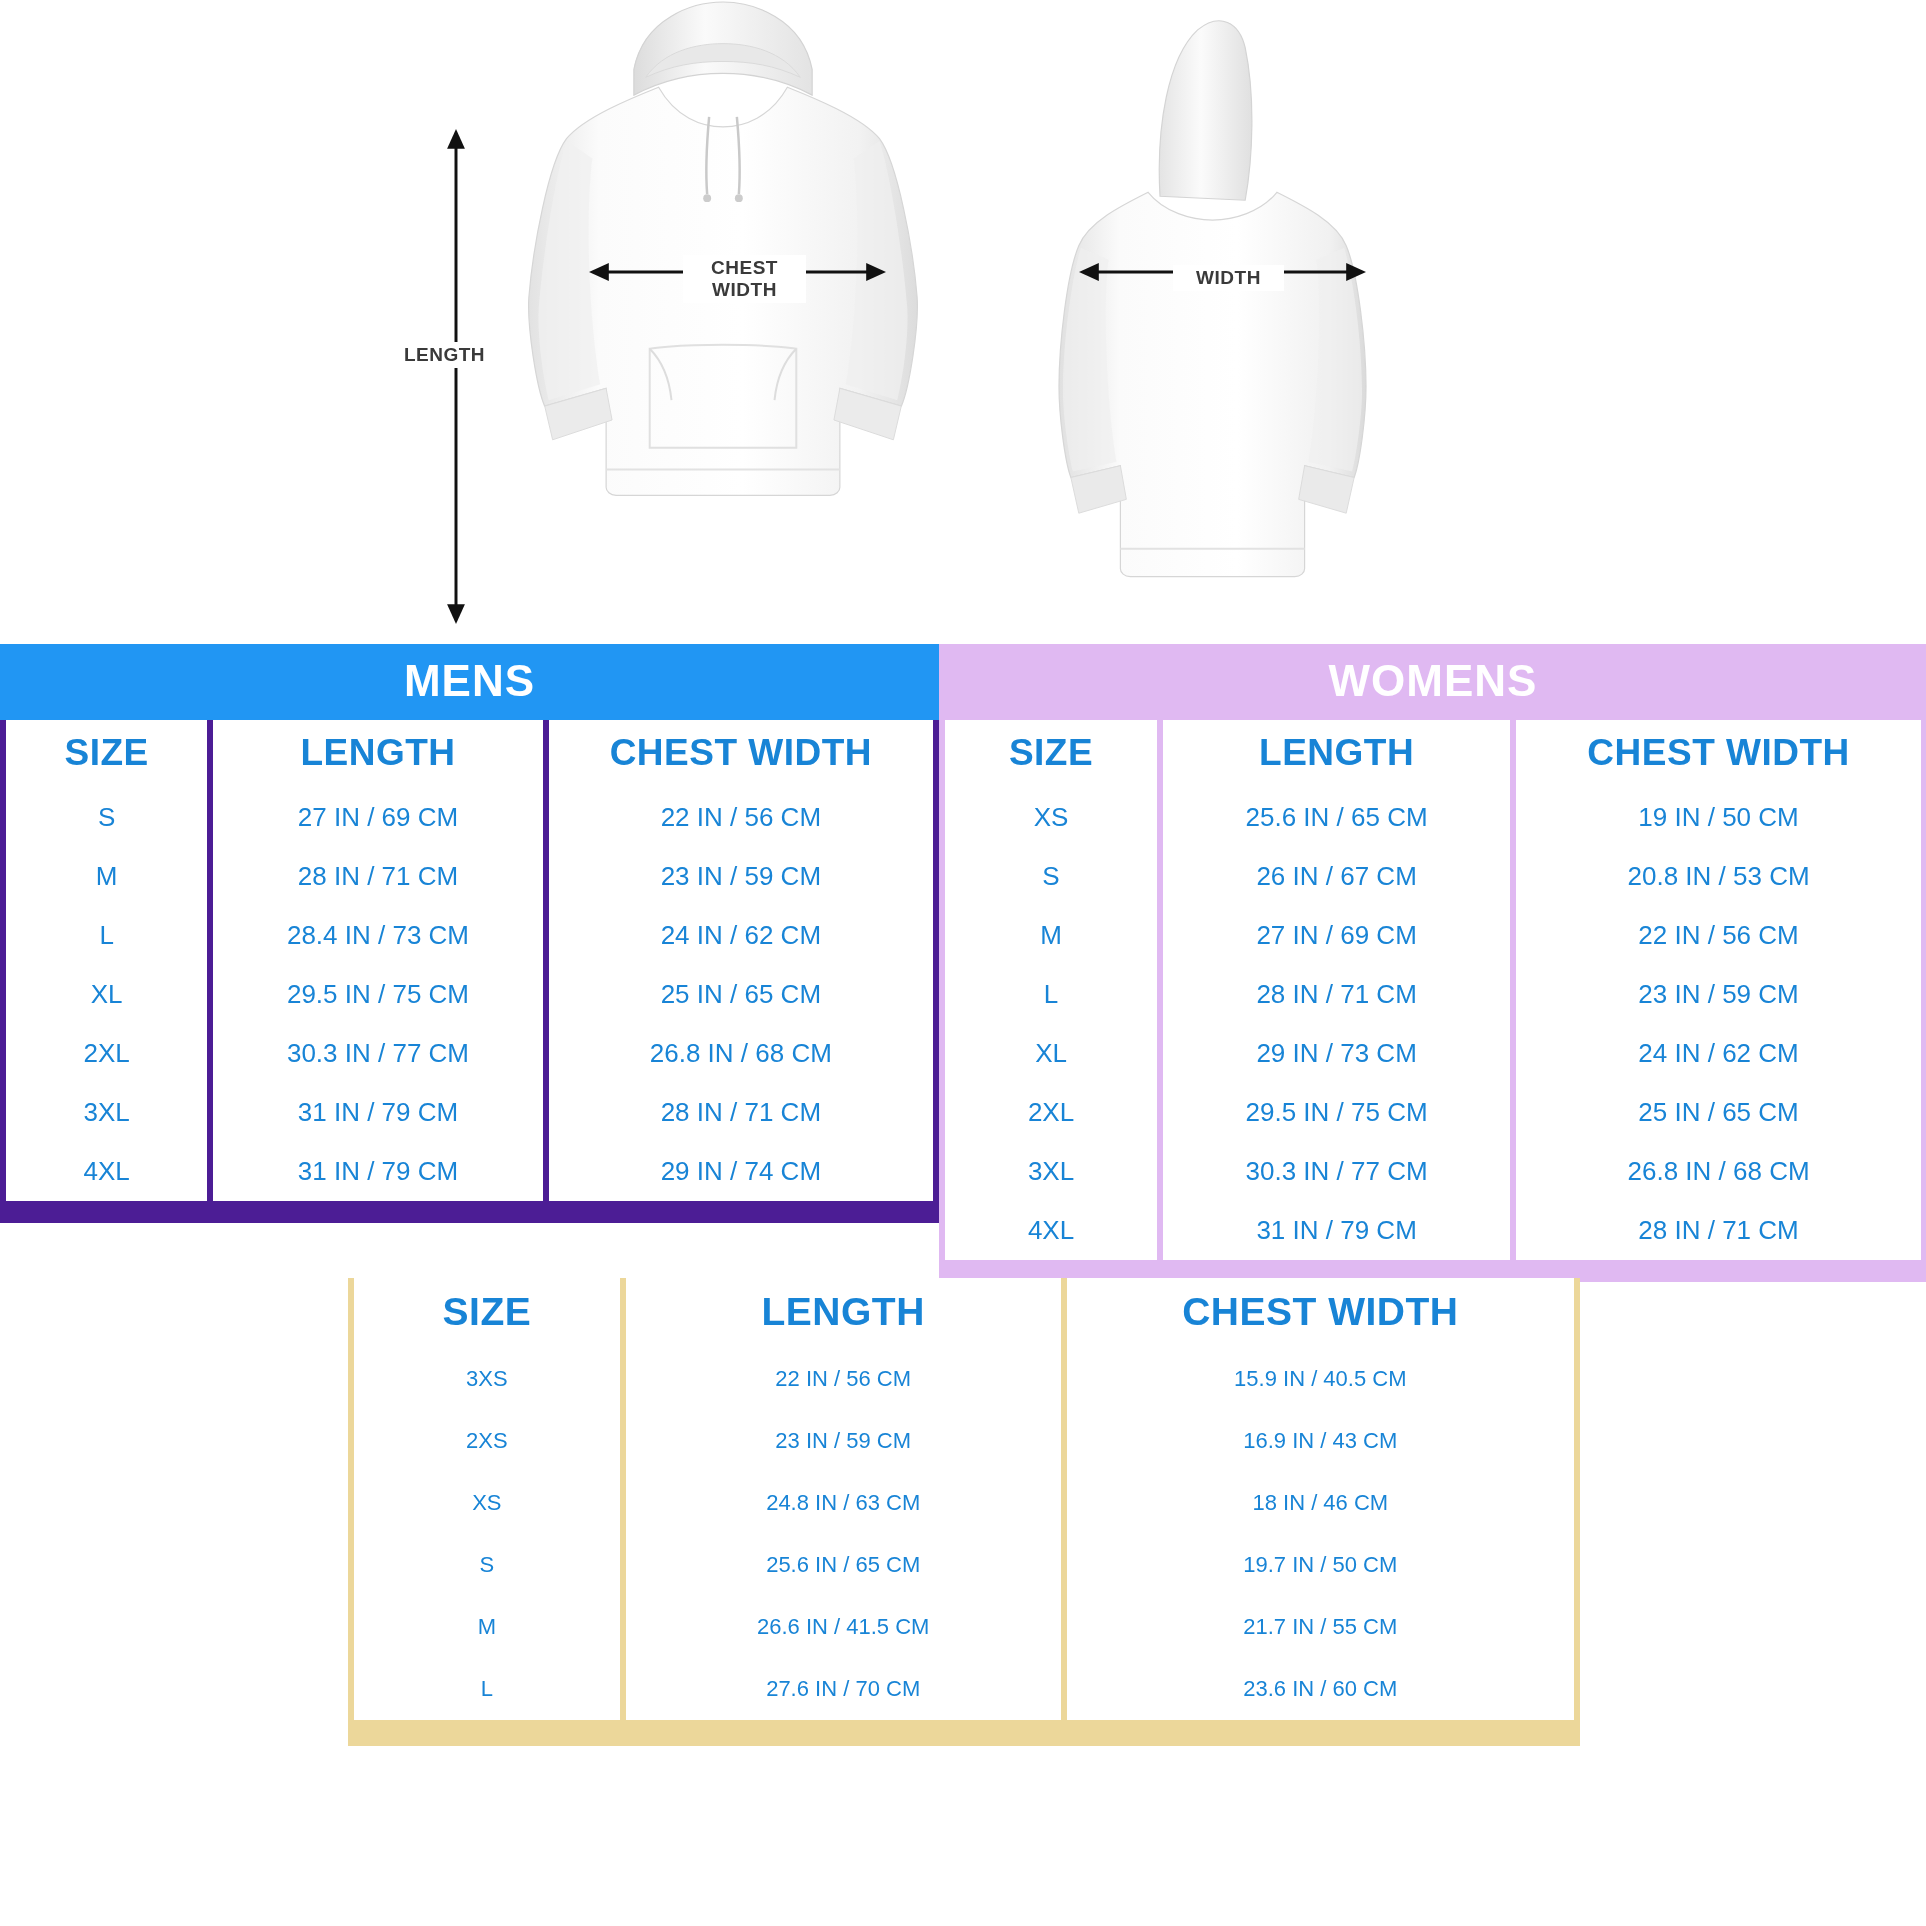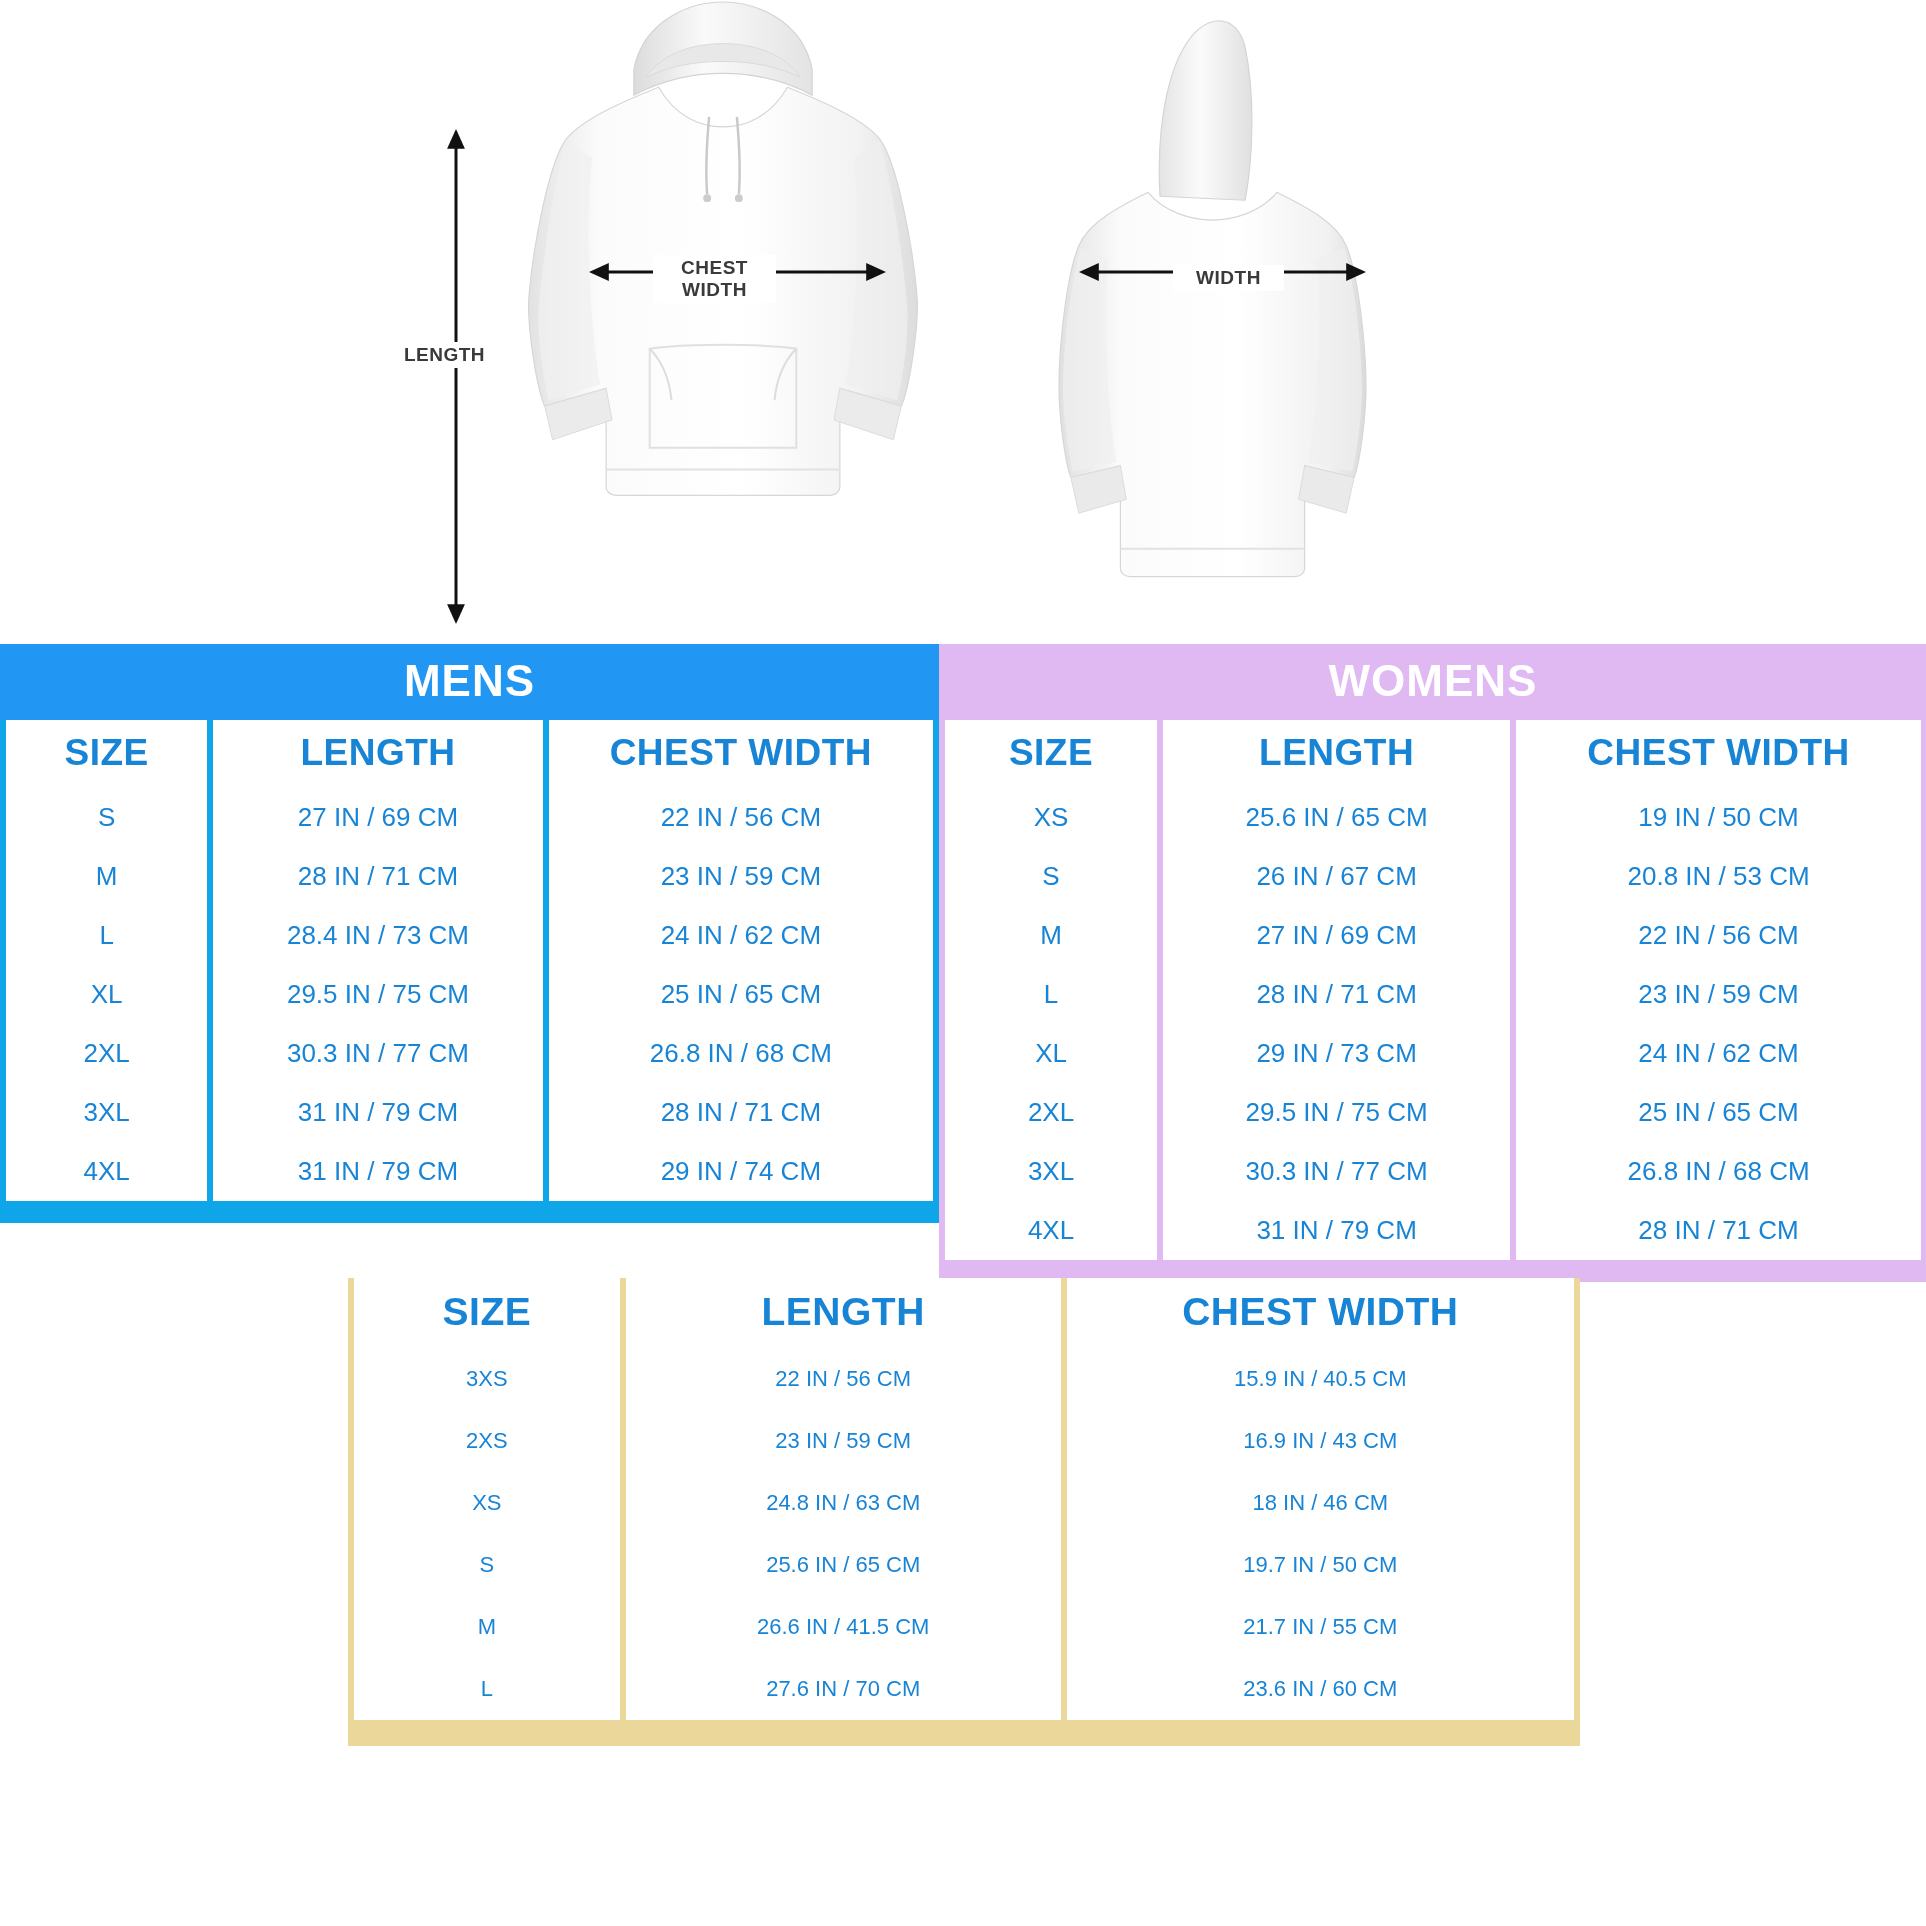--- a/index.html
+++ b/index.html
@@ -75,21 +75,21 @@
   }
   table.size-table td {
     font-size: 26px;
     color: #1884d6;
     text-align: center;
     padding: 14px 4px;
     white-space: nowrap;
   }
 
   
-  #mens-panel { background: #0ea5e9; }
+  #mens-panel { background: #4c1d95; }
   #mens-panel .panel-title { background: #2196f3; }
   #mens-panel table.size-table th,
   #mens-panel table.size-table td { background: #ffffff; }
 
   
   #womens-panel { background: #e0b9f2; }
   #womens-panel .panel-title { background: #e0b9f2; }
   #womens-panel table.size-table th,
   #womens-panel table.size-table td { background: #ffffff; }
 
@@ -201,21 +201,21 @@
     <polygon points="20,0 11,20 29,20" fill="#111"></polygon>
     <polygon points="20,500 11,480 29,480" fill="#111"></polygon>
   </svg>
   <div class="dim-label" style="left:391px; top:342px; width:95px;">LENGTH</div>
 
   <svg class="arrow" style="position:absolute; left:589px; top:255px;" width="297" height="34" xmlns="http://www.w3.org/2000/svg" viewBox="0 0 300 34">
     <line x1="14" y1="17" x2="286" y2="17" stroke="#111" stroke-width="3"></line>
     <polygon points="0,17 20,8 20,26" fill="#111"></polygon>
     <polygon points="300,17 280,8 280,26" fill="#111"></polygon>
   </svg>
-  <div class="dim-label" style="left:653px; top:255px; width:111px;">
+  <div class="dim-label" style="left:683px; top:255px; width:111px;">
     <span>CHEST</span><br>
     <span>WIDTH</span>
   </div>
 
   <svg class="arrow" style="position:absolute; left:1079px; top:255px;" width="287" height="34" xmlns="http://www.w3.org/2000/svg" viewBox="0 0 290 34">
     <line x1="14" y1="17" x2="276" y2="17" stroke="#111" stroke-width="3"></line>
     <polygon points="0,17 20,8 20,26" fill="#111"></polygon>
     <polygon points="290,17 270,8 270,26" fill="#111"></polygon>
   </svg>
   <div class="dim-label" style="left:1173px; top:265px; width:99px;">WIDTH</div>

